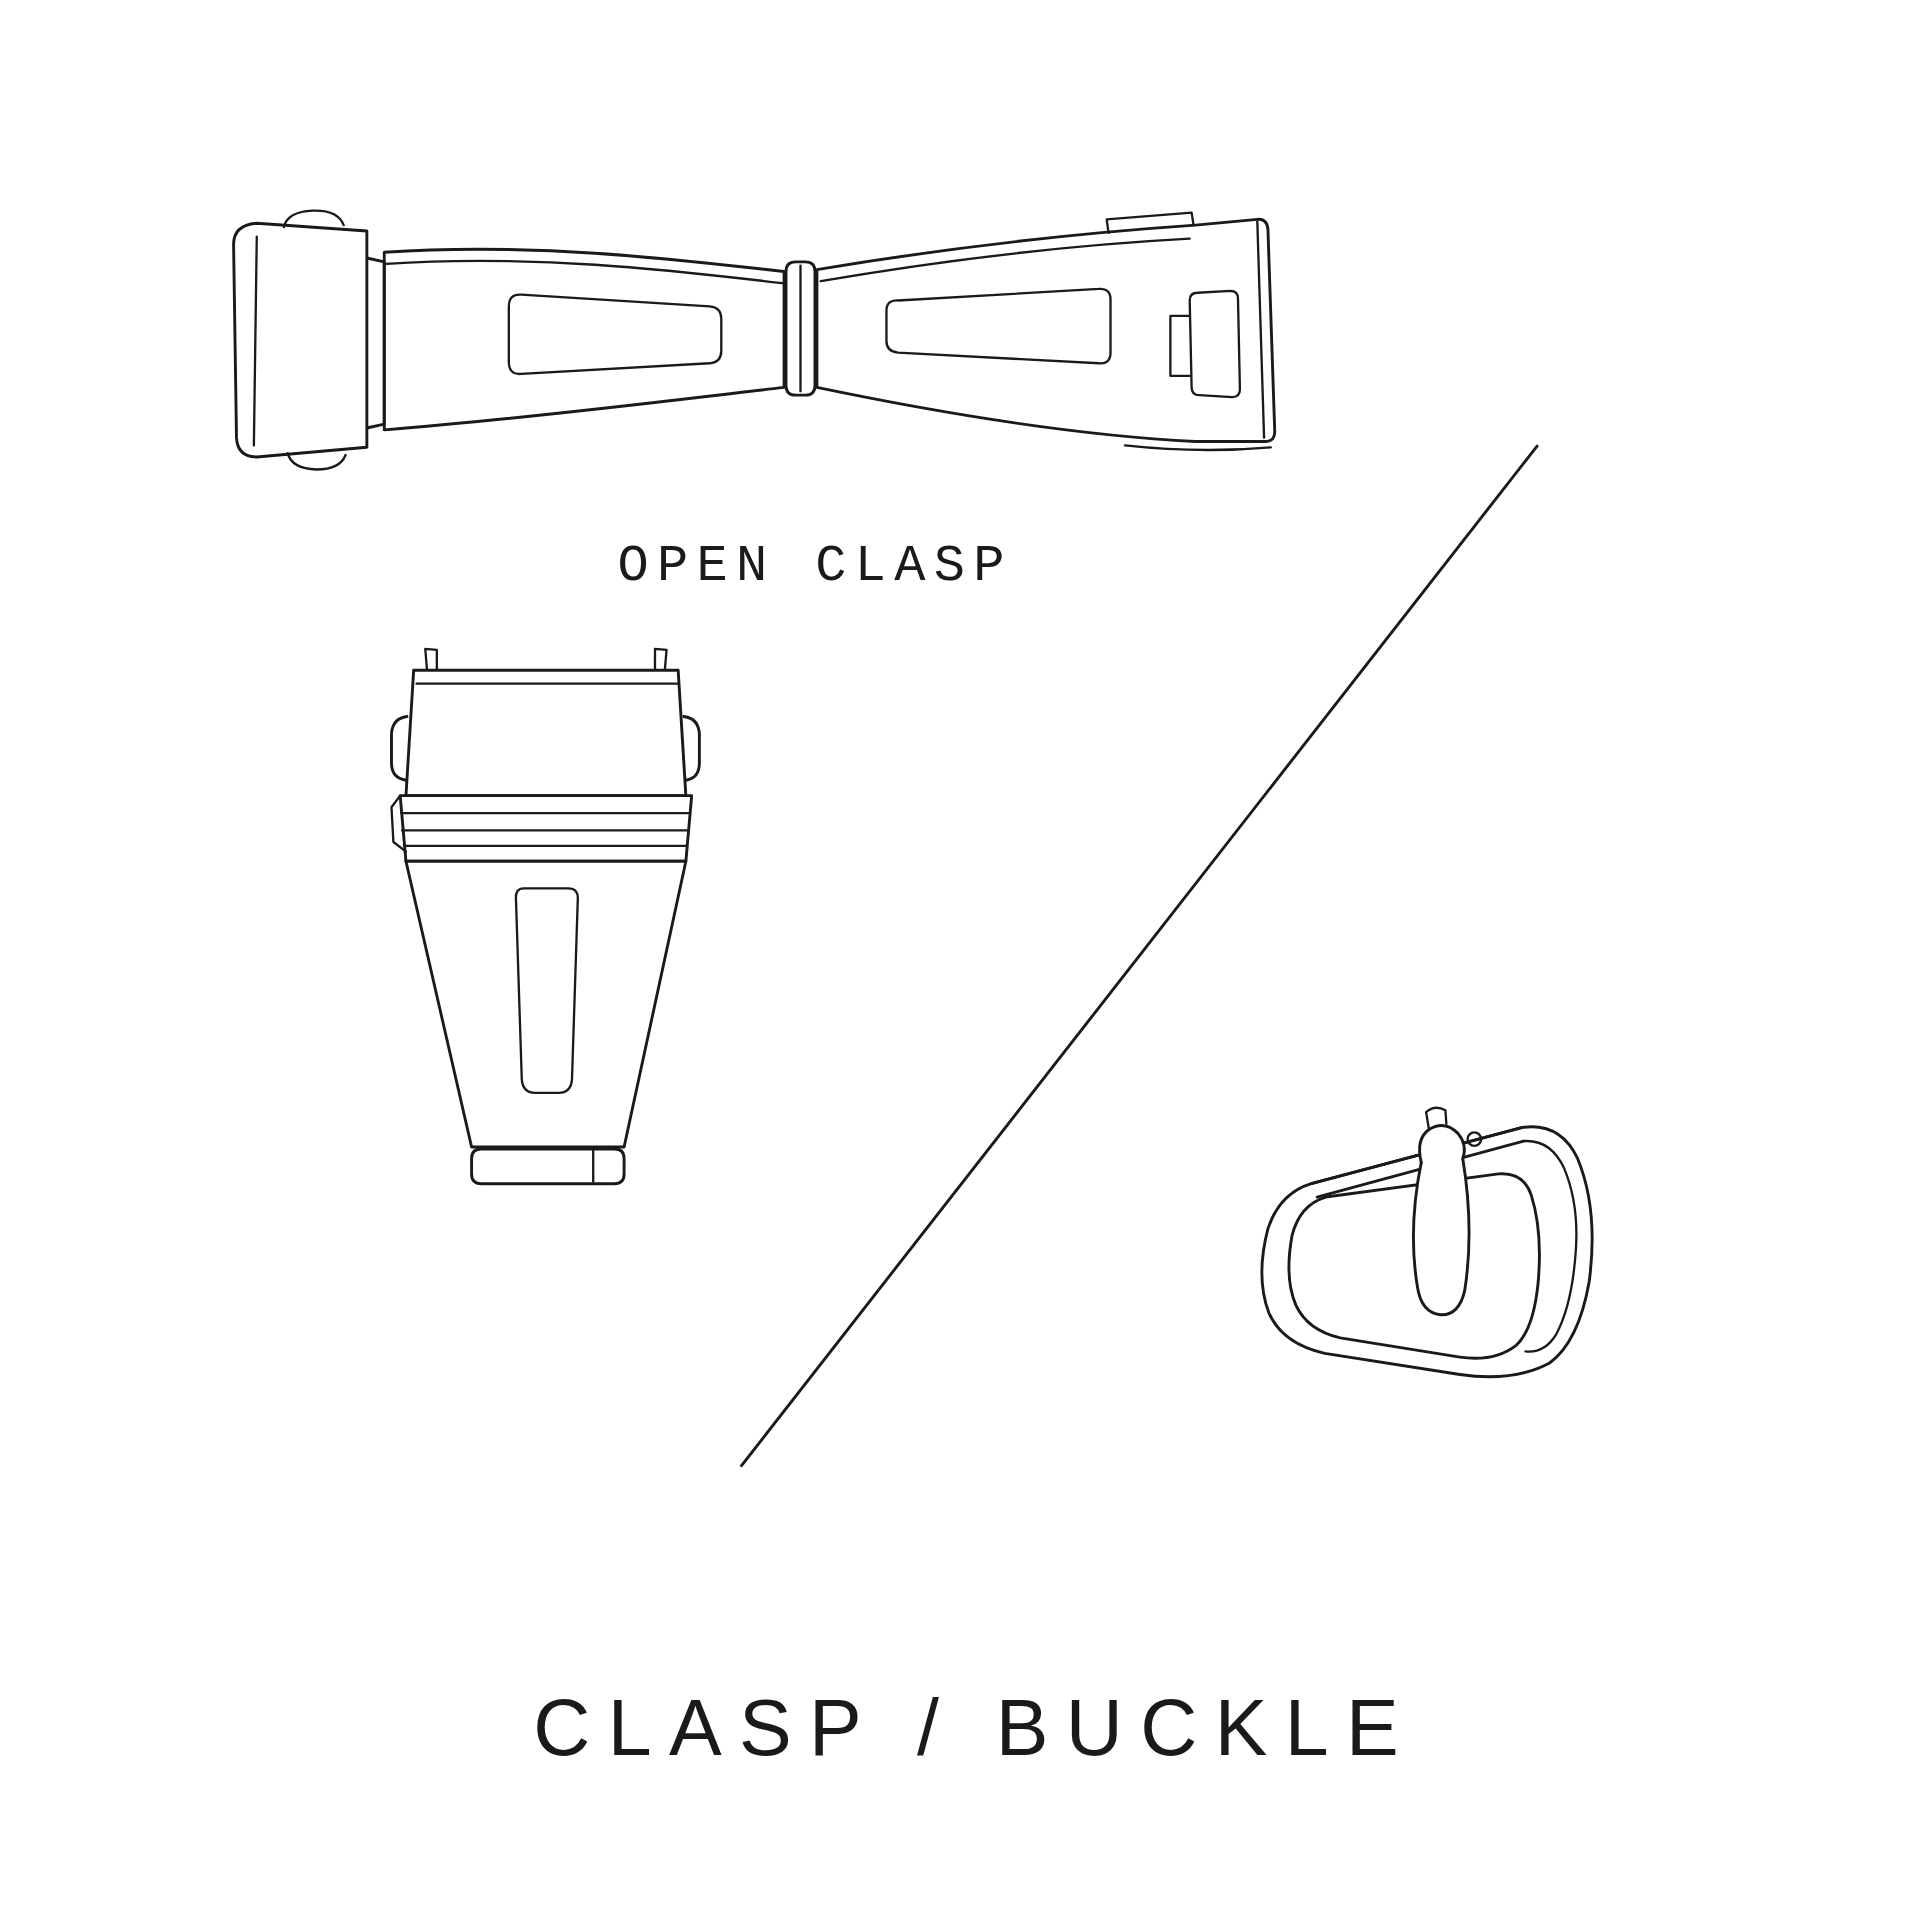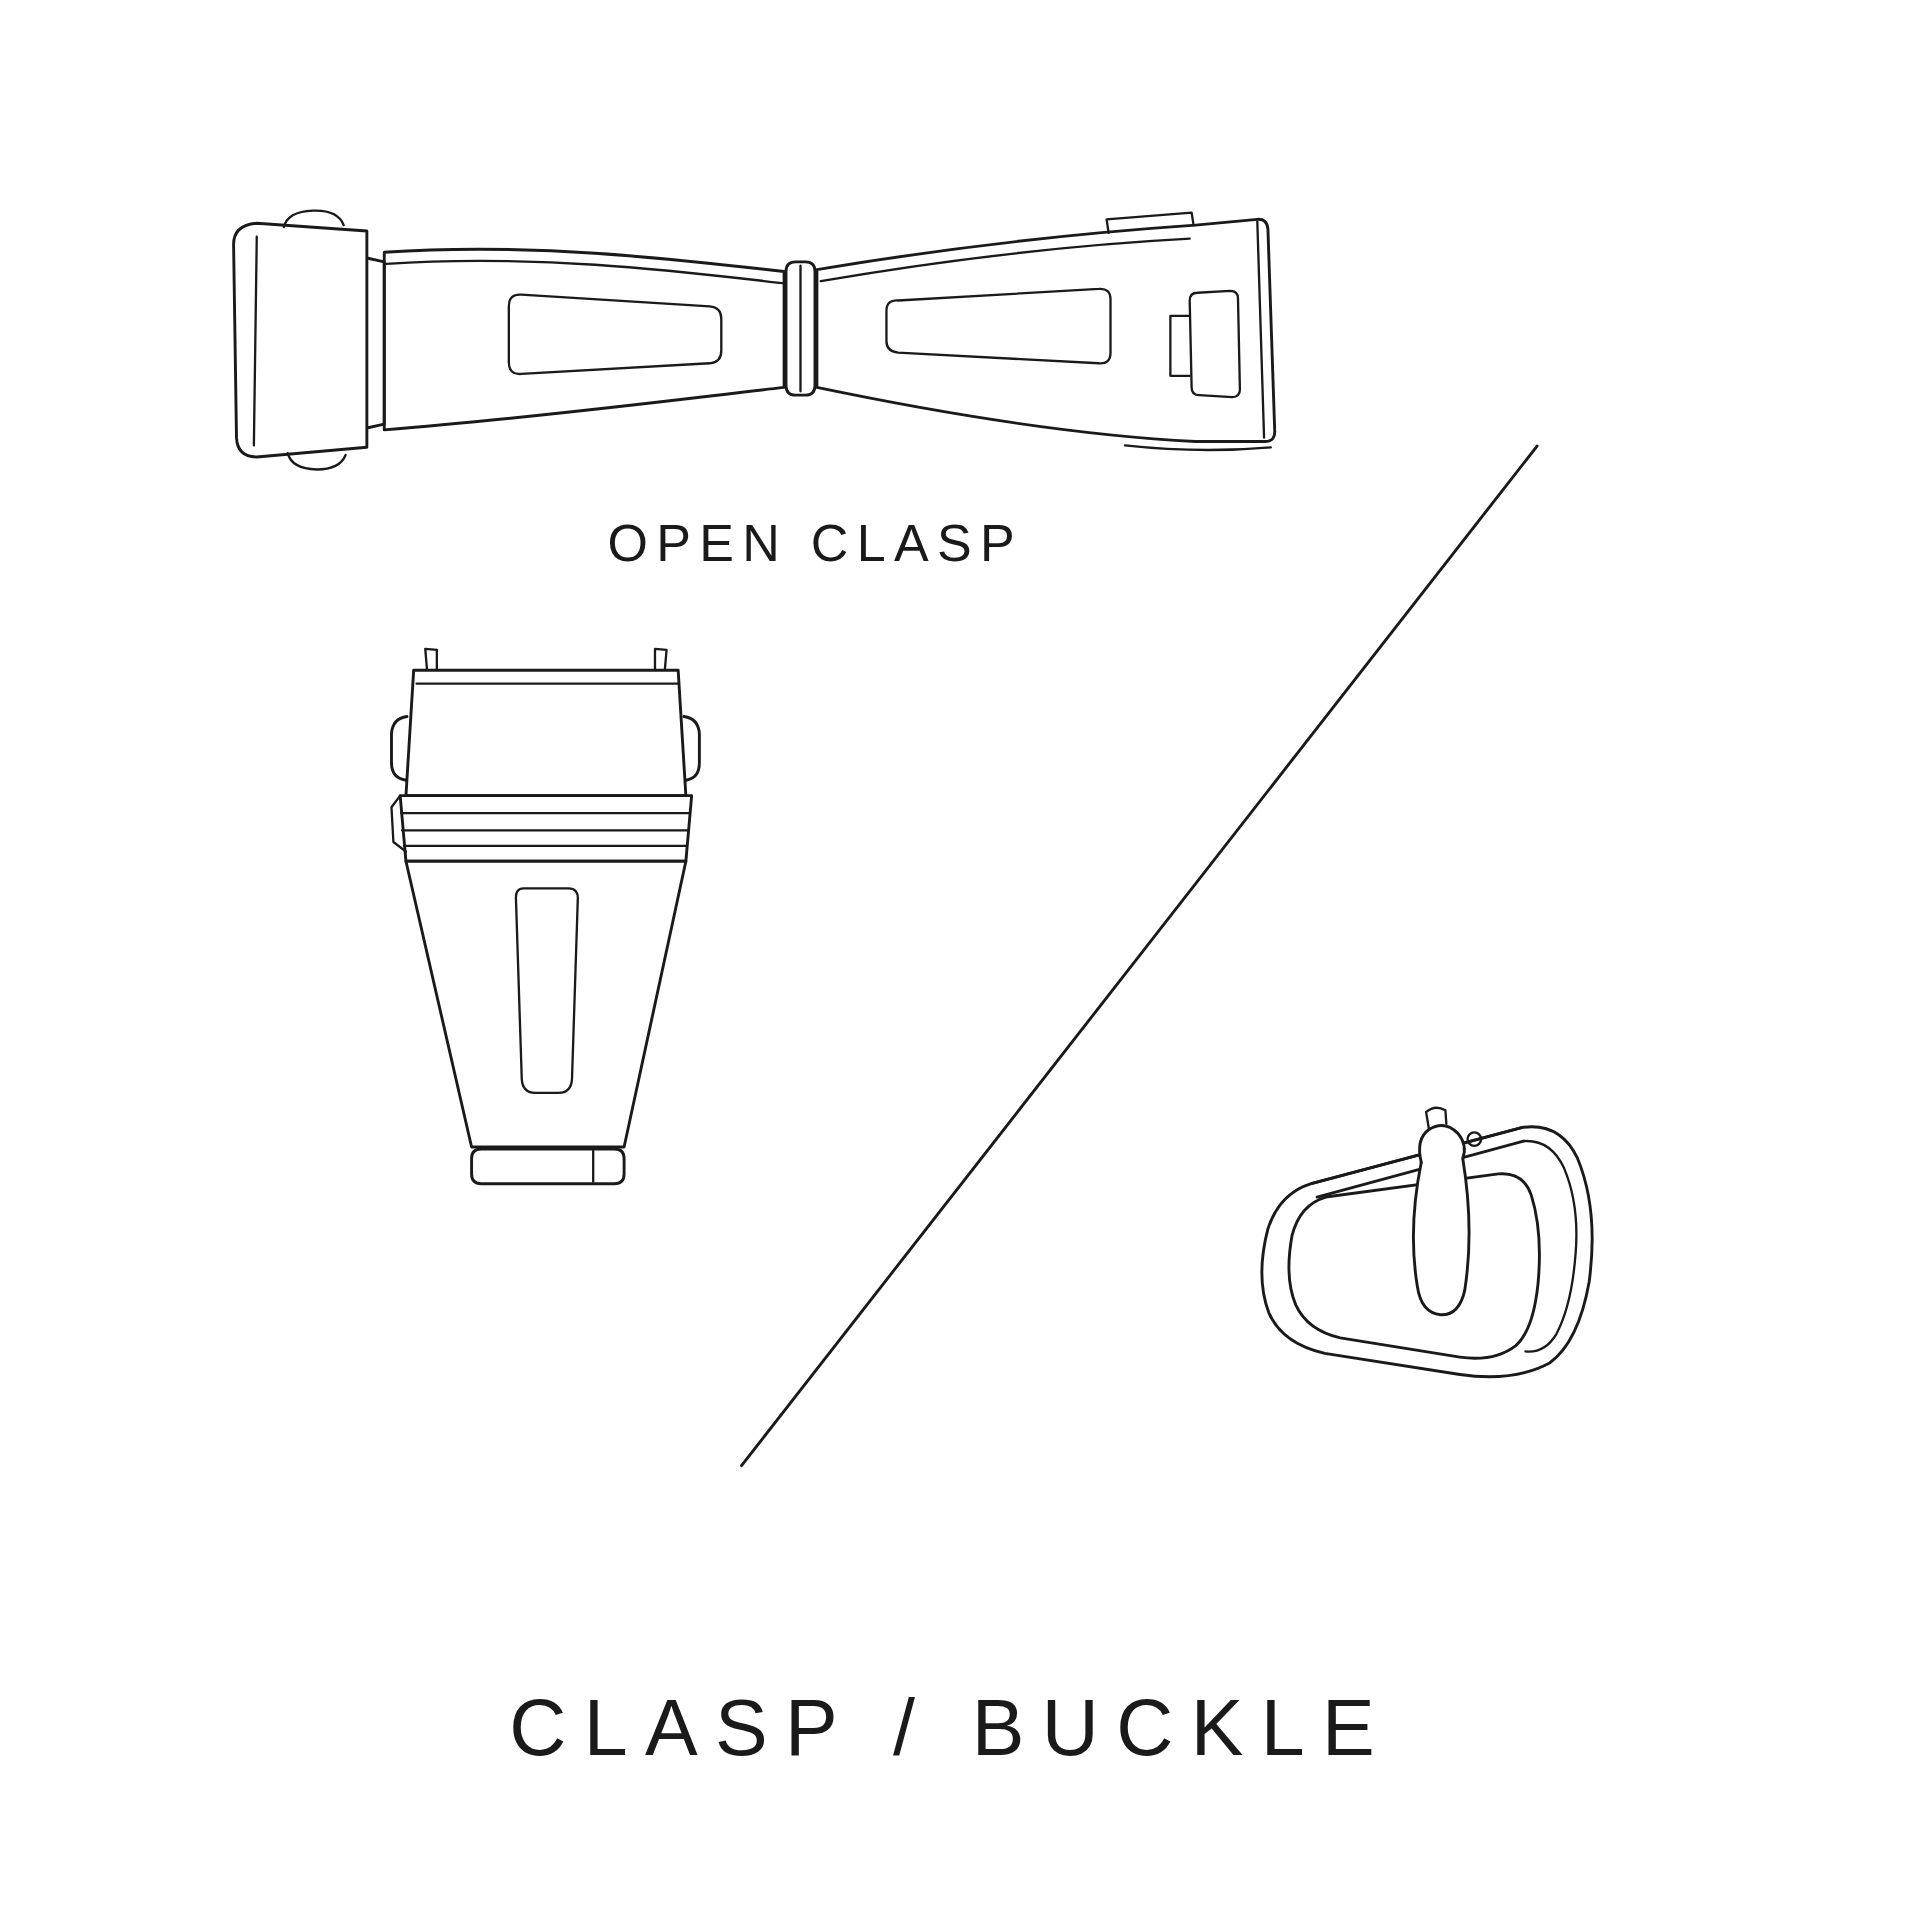--- a/index.html
+++ b/index.html
@@ -21,26 +21,26 @@
   .label {
     position: absolute;
     transform: translateX(-50%);
     font-size: 52px;
     letter-spacing: 0.16em;
     padding-left: 0.16em;
     white-space: nowrap;
     color: #1a1a1a;
     font-weight: 400;
   }
-  .label-open   { left: 811px; top: 513px; }
+  .label-open   { left: 811px; top: 537px; font-family: Liberation Mono, monospace; }
   .label-closed { left: 533px; top: 1228px; }
 
   .title {
     position: absolute;
-    left: 942px;
+    left: 966px;
     top: 1682px;
     transform: translateX(-50%);
     font-size: 79px;
     letter-spacing: 0.22em;
     padding-left: 0.22em;
     white-space: nowrap;
     color: #1a1a1a;
     font-weight: 400;
   }
 

